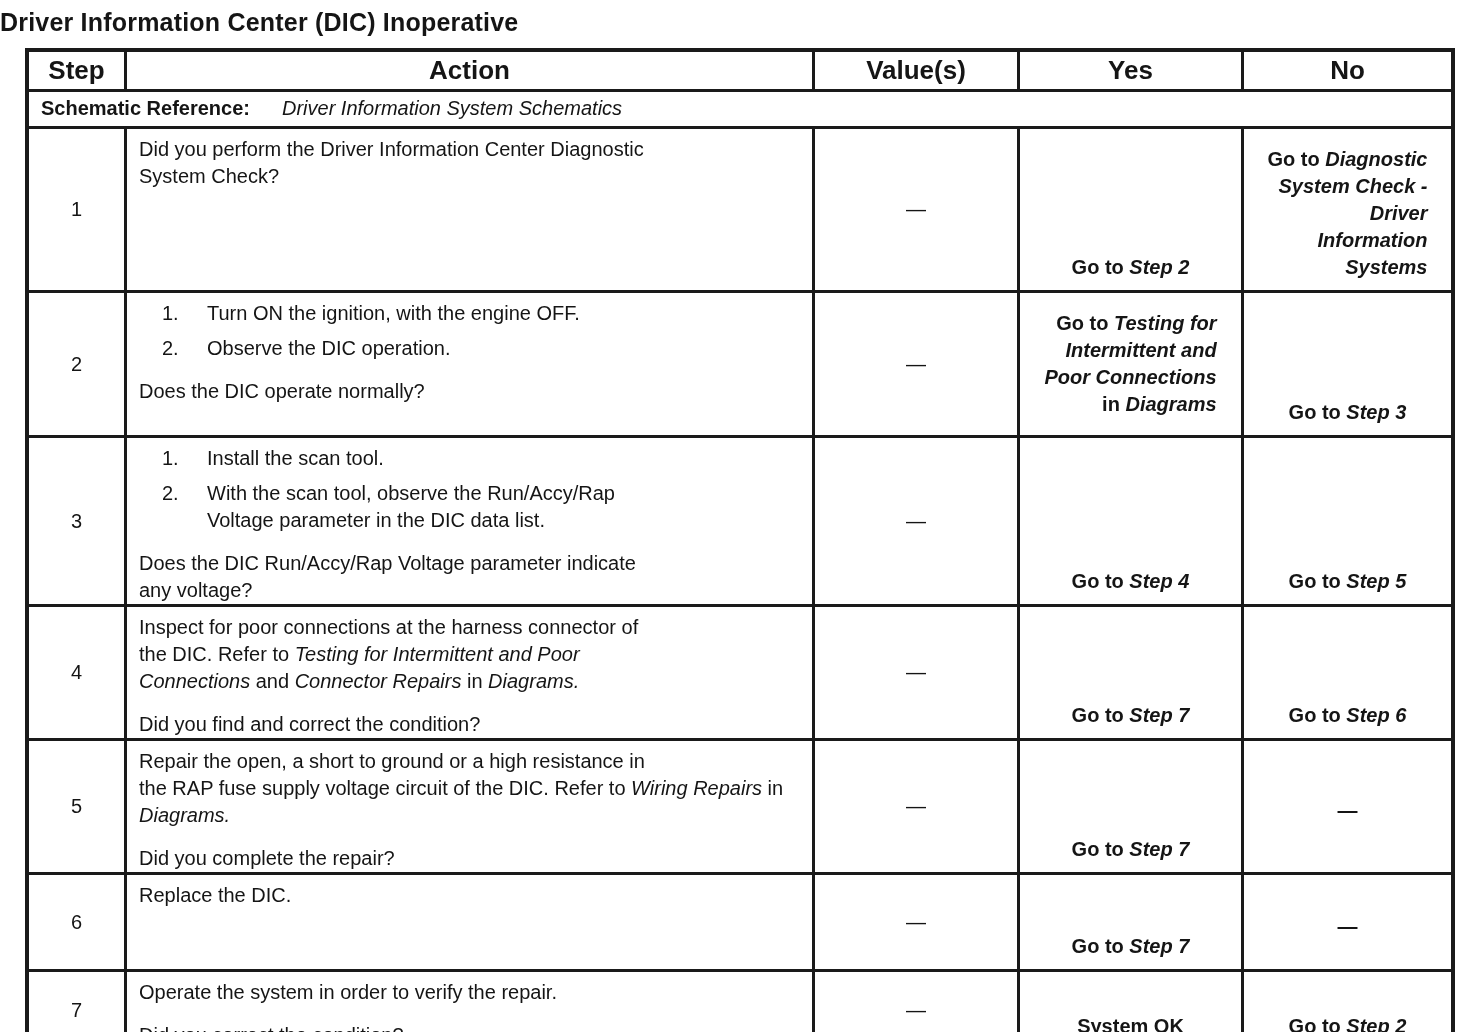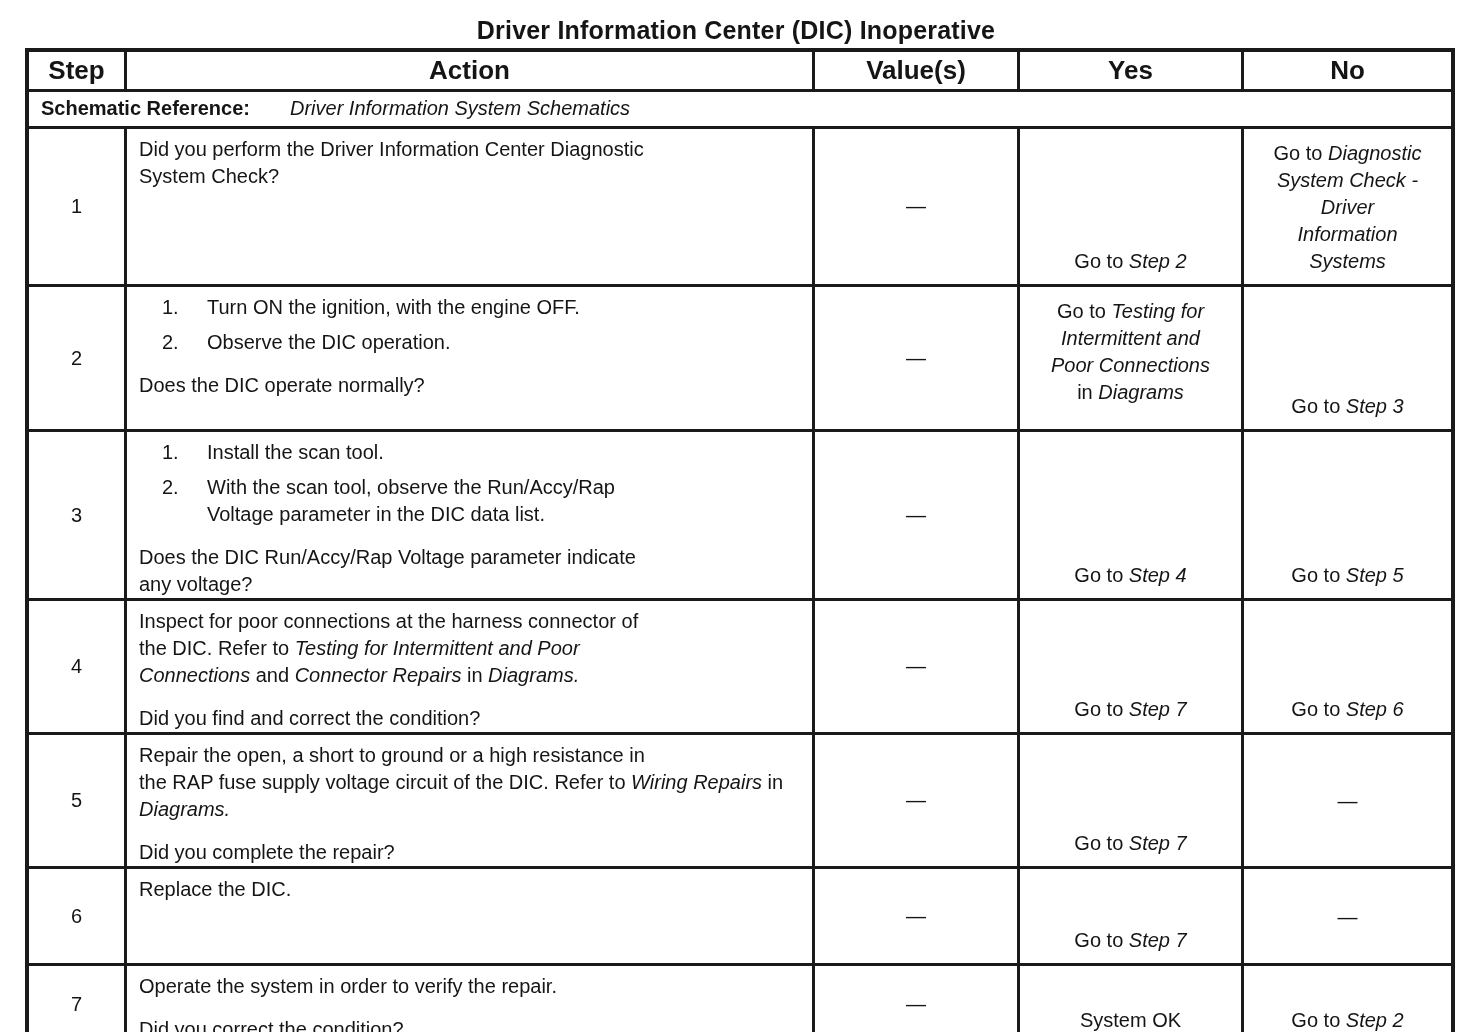--- a/index.html
+++ b/index.html
@@ -10,22 +10,22 @@
     color: #151515;
   }
   .page {
     position: relative;
     width: 1472px;
     height: 1032px;
     background: #ffffff;
     overflow: hidden;
   }
   .title {
-    margin-top: 16px;
-    text-align: center;
+    margin-top: 8px;
+    text-align: left;
     font-size: 25px;
     font-weight: bold;
     letter-spacing: 0.2px;
   }
   .dtable {
     position: absolute;
     left: 25px;
     top: 48px;
     width: 1430px;
     border: 4px solid #1a1a1a;
@@ -48,21 +48,21 @@
   .schematic-row {
     min-height: 37px;
     border-top: 3px solid #1a1a1a;
     display: flex;
     align-items: center;
     padding: 2px 10px 4px 12px;
     font-size: 20px;
     gap: 32px;
   }
   .schematic-row .b { font-weight: bold; }
-  .schematic-row .it { font-style: italic; margin-left: 8px; }
+  .schematic-row .it { font-style: italic; }
   .trow { border-top: 3px solid #1a1a1a; }
   .cell {
     border-left: 3px solid #1a1a1a;
     font-size: 20px;
     line-height: 27px;
   }
   .cell:first-child { border-left: none; }
   .step-cell {
     display: flex;
     align-items: center;
@@ -81,22 +81,23 @@
   .item-body { flex: 1; }
   .value-cell {
     display: flex;
     align-items: center;
     justify-content: center;
   }
   .ans-cell {
     display: flex;
     flex-direction: column;
     align-items: center;
-    text-align: center;
-    padding: 11px 6px 9px 6px;
+    text-align: right;
+    padding: 17px 6px 9px 6px;
+    font-weight: bold;
   }
   .ans-cell.align-top { justify-content: flex-start; }
   .ans-cell.align-bottom { justify-content: flex-end; }
   .ans-cell.align-middle { justify-content: center; }
   .txt, .item-body, .action-para, .ans-inner { white-space: pre-line; }
   .it { font-style: italic; }
 </style>
 </head>
 <body>
 

